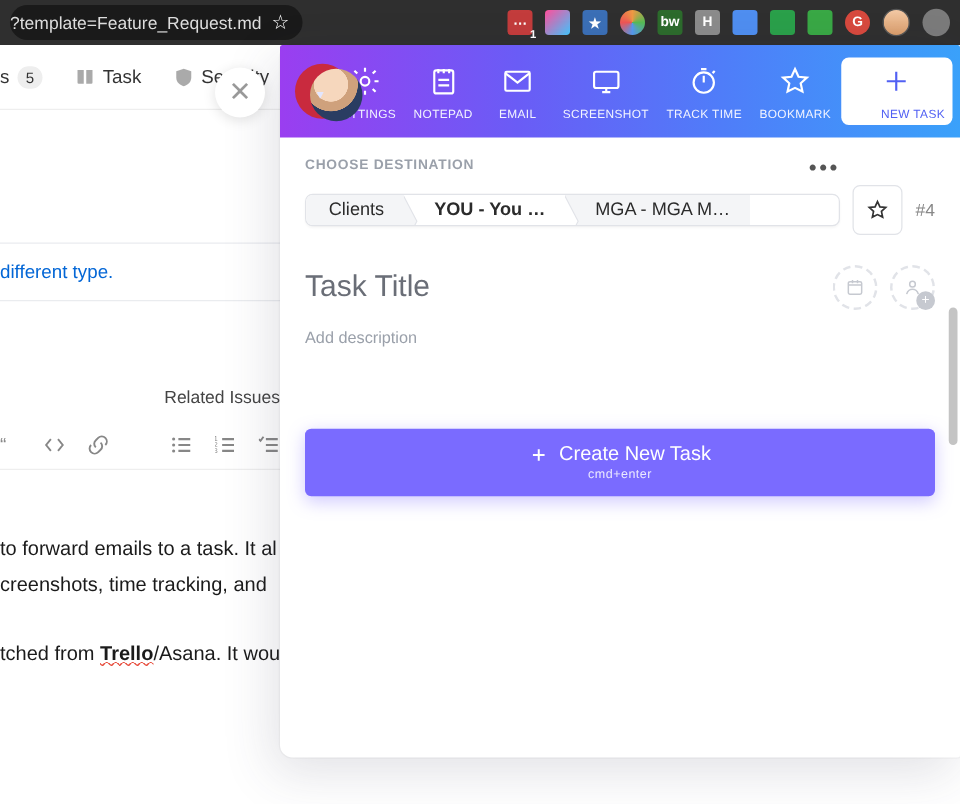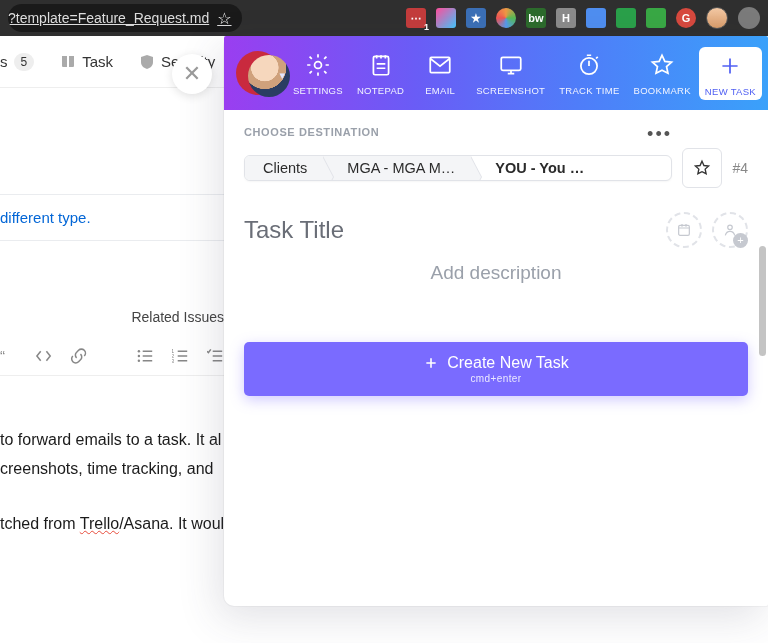--- a/index.html
+++ b/index.html
@@ -21,21 +21,20 @@
     border-radius: 14px 14px 14px 14px;
     height: 28px;
     display: flex;
     align-items: center;
     padding: 0 10px 0 0;
     color: #ddd;
     font-size: 14px;
     max-width: 250px;
     overflow: hidden;
     white-space: nowrap;
-    text-decoration: underline;
   }
   .url-pill .star { margin-left: 8px; color: #fff; font-size: 16px; }
   .ext-icons { display: flex; align-items: center; gap: 10px; margin-left: auto; }
   .ext-ico {
     width: 20px; height: 20px; border-radius: 3px;
     display: flex; align-items: center; justify-content: center;
     font-size: 11px; font-weight: 600; color: #fff;
   }
   .avatar-small { width: 22px; height: 22px; border-radius: 50%; background: linear-gradient(#f3c9a5,#d99c6a); border:1px solid #555; }
   .circle-gray { width:22px;height:22px;border-radius:50%;background:#7b7b7b; }
@@ -52,21 +51,21 @@
     border-bottom:1px solid #eee; height:52px;}
   .page-tabs .tab { display:flex; align-items:center; gap:6px; color:#333; font-size:15px; }
   .page-tabs .count { background:#eee; border-radius:9px; padding:0 7px; font-size:12px; line-height:18px; color:#333;}
   .tab svg { width:16px; height:16px; opacity:.55; }
   .link-blue { color:#0366d6; padding:14px 0; display:block; border-top:1px solid #eaecef; border-bottom:1px solid #eaecef;}
   .related { color:#444; padding:12px 0 12px 8px; text-align:right; width:224px; font-size:14px;}
   .toolbar-editor{ display:flex; align-items:center; gap:18px; padding:10px 0; border-bottom:1px solid #eee; width:224px;}
   .toolbar-editor svg{width:18px;height:18px;opacity:.7;}
   .body-text{ padding-top:52px; font-size:16px; line-height:1.55; color:#1b1b1b; max-width:350px;}
   .body-text p{margin-bottom:18px;}
-  .spelling{ text-decoration: underline wavy #e74c3c; text-decoration-thickness:1.2px; }
+  .spelling{ text-decoration: underline wavy #e74c3c; text-decoration-thickness:1.2px;font-weight:bold; }
 
   
   .panel-wrap{
     position:absolute; left:224px; top:36px; width:544px; height:570px;
     background:#fff; border-radius:10px 2px 2px 10px;
     box-shadow: -6px 12px 40px rgba(60,60,90,.15), 0 0 0 1px rgba(0,0,0,.03);
     display:flex; flex-direction:column;
   }
   .close-x{
     position:absolute; left:-52px; top:18px; width:40px;height:40px;border-radius:50%;
@@ -88,21 +87,21 @@
   .avatar-caret{ position:absolute; right:-6px; top:22px; color:#e2e6ff; font-size:11px;}
   .hdr-item{ flex:0 0 auto; min-width:56px; text-align:center; color:#eef1ff; cursor:pointer;
     padding:4px 6px 2px; }
   .hdr-item svg{ width:26px;height:26px; stroke:#fff; fill:none; stroke-width:1.6;}
   .hdr-item .lbl{ font-size:9.5px; letter-spacing:.3px; margin-top:3px; color:#f2f4ff; font-weight:500;}
   .hdr-newtask{
     background:#fff; border-radius:6px; padding:6px 6px 3px;
     min-width:58px;
   }
   .hdr-newtask svg{ stroke:#5160f3; }
-  .hdr-newtask .lbl{ color:#5160f3; }
+  .hdr-newtask .lbl{ color:#5160f3;margin-left:26px; }
 
   .panel-body{ padding:16px 20px 18px; position:relative; flex:1; }
   .choose{ font-size:11px; letter-spacing:.6px; color:#9aa0aa; font-weight:600; margin-bottom:10px;}
   .more-dots{ position:absolute; right:96px; top:14px; color:#555; font-size:18px; letter-spacing:2px; cursor:pointer;}
   .dest-row{ display:flex; align-items:center; gap:10px; }
   .crumbs{
     flex:1; height:26px; background:#fff;
     border:1px solid #e1e3e8; border-radius:6px;
     box-shadow: 0 1px 2px rgba(0,0,0,.04);
     display:flex; align-items:center; overflow:hidden;
@@ -132,21 +131,21 @@
   .title-input::placeholder{ color:#6a6e77; }
   .ghost-circ{ width:36px;height:36px;border-radius:50%;
     border:2px dashed #e1e3e8; display:flex;align-items:center;justify-content:center; color:#c6c9d0;}
   .ghost-circ.small-plus{ position:relative;}
   .ghost-circ.small-plus::after{
     content:"+"; position:absolute; right:-2px; bottom:-2px;
     width:15px;height:15px;border-radius:50%;background:#c6c9d0;color:#fff;
     font-size:11px;line-height:15px;text-align:center;
   }
   .desc-input{ width:100%; border:none; outline:none; resize:none;
-    font-size:19px; color:#a16207; margin-top:14px; height:48px;text-align:center;}
+    font-size:13px; color:#a16207; margin-top:14px; height:48px;}
   .desc-input::placeholder{color:#9aa0aa;}
   .create-btn{
     margin-top:28px; width:100%; height:54px; border:none; border-radius:5px;
     background:#7a6bff; color:#fff; font-size:16px; cursor:pointer;
     display:flex; flex-direction:column; align-items:center; justify-content:center;
     box-shadow: 0 4px 14px rgba(122,107,255,.35);
     position:relative;
   }
   .create-btn .row1{ display:flex; align-items:center; gap:8px; font-weight:500;}
   .create-btn .row1 svg{width:16px;height:16px;stroke:#fff;stroke-width:2.4;}
@@ -304,22 +303,22 @@
     </div>
   </div>
 
   <div class="panel-body">
     <div class="choose">CHOOSE DESTINATION</div>
     <div class="more-dots">•••</div>
 
     <div class="dest-row">
       <div class="crumbs">
         <div class="crumb">Clients</div>
+        <div class="crumb active">YOU - You …</div>
         <div class="crumb">MGA - MGA M…</div>
-        <div class="crumb active">YOU - You …</div>
       </div>
       <div class="fav-box">
         <svg width="18" height="18" viewBox="0 0 24 24" fill="none" stroke="#333" stroke-width="1.8">
             <path d="M12 3l2.6 5.7 6.2.6-4.6 4.2 1.3 6.1L12 16.9 6.5 19.6l1.3-6.1L3.2 9.3l6.2-.6L12 3z"></path>
           </svg>
       </div>
       <span class="hash">#4</span>
     </div>
 
     <div class="title-row">

